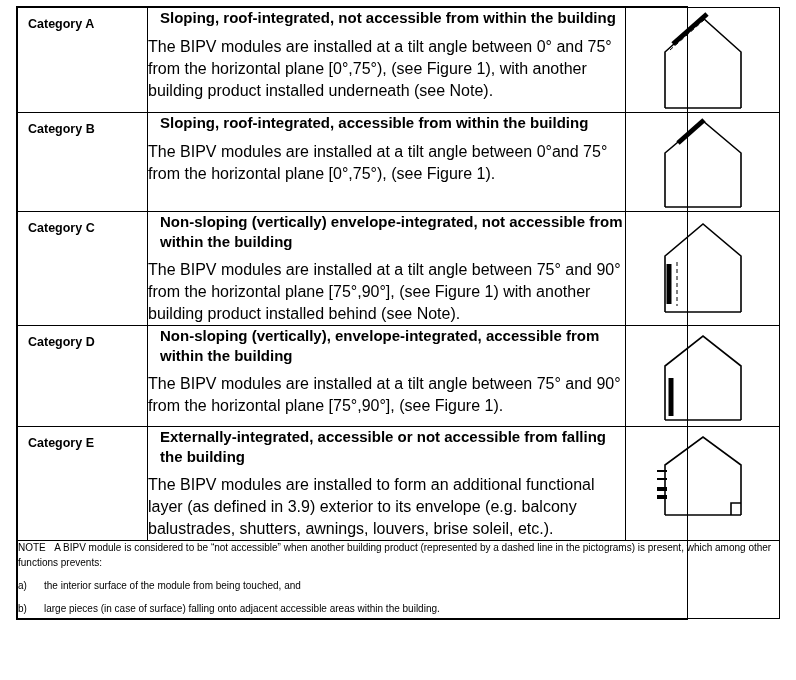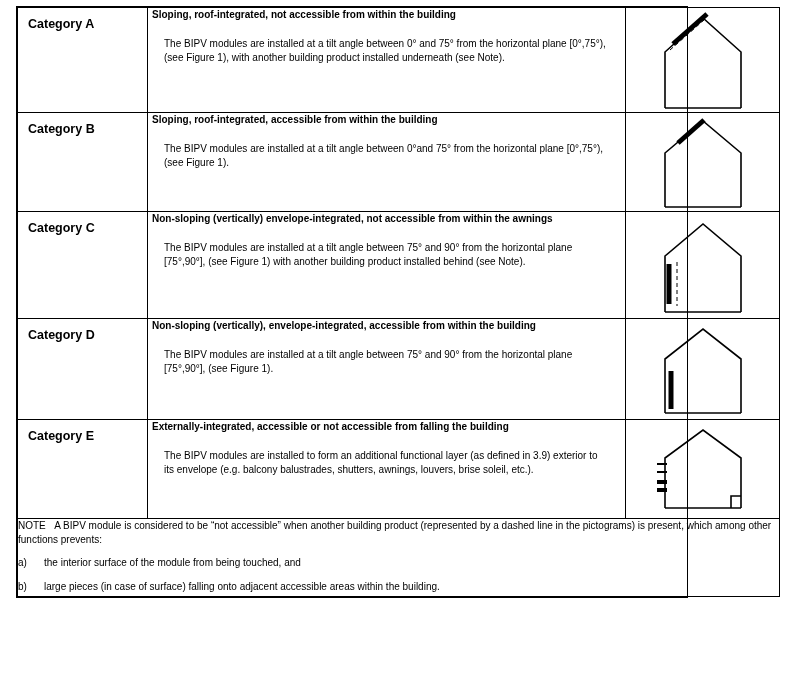--- a/index.html
+++ b/index.html
@@ -43,29 +43,29 @@
   .cat-label {
     font-size: 12.5px;
     font-weight: bold;
     padding: 9px 0 0 10px;
     line-height: 1.25;
   }
   .desc-cell {
     padding: 9px 14px 10px 10px;
   }
   .desc-title {
-    font-size: 10px;
+    font-size: 15px;
     font-weight: bold;
     line-height: 1.3;
-    margin: 0 0 8px 4px;
+    margin: 0 0 8px 12px;
   }
   .desc-body {
-    font-size: 10px;
+    font-size: 16px;
     line-height: 1.38;
-    margin: 16px;
+    margin: 0;
   }
   .pic-cell {
     padding: 0;
     text-align: center;
     vertical-align: middle;
   }
   .pic-cell svg {
     display: block;
     margin: 0 auto;
   }
@@ -143,21 +143,21 @@
               <line x1="35" y1="30" x2="61" y2="7" stroke="#000" stroke-width="5"></line>
             </svg>
           </td>
         </tr>
 
         <tr>
           <td class="col-cat">
             <div class="cat-label">Category C</div>
           </td>
           <td class="col-desc desc-cell">
-            <p class="desc-title">Non-sloping (vertically) envelope-integrated, not accessible from within the awnings</p>
+            <p class="desc-title">Non-sloping (vertically) envelope-integrated, not accessible from within the building</p>
             <p class="desc-body">The BIPV modules are installed at a tilt angle between 75° and 90° from the horizontal plane [75°,90°], (see Figure 1) with another building product installed behind (see Note).</p>
           </td>
           <td class="col-pic pic-cell">
             <svg width="120" height="106" viewBox="0 0 120 106">
               <polyline points="22,100 22,44 60,12 98,44 98,100" fill="none" stroke="#000" stroke-width="1.6"></polyline>
               <line x1="22" y1="100" x2="98" y2="100" stroke="#000" stroke-width="1.6"></line>
               <line x1="26" y1="52" x2="26" y2="92" stroke="#000" stroke-width="5"></line>
               <line x1="34" y1="50" x2="34" y2="94" stroke="#000" stroke-width="1" stroke-dasharray="4 3"></line>
             </svg>
           </td>

